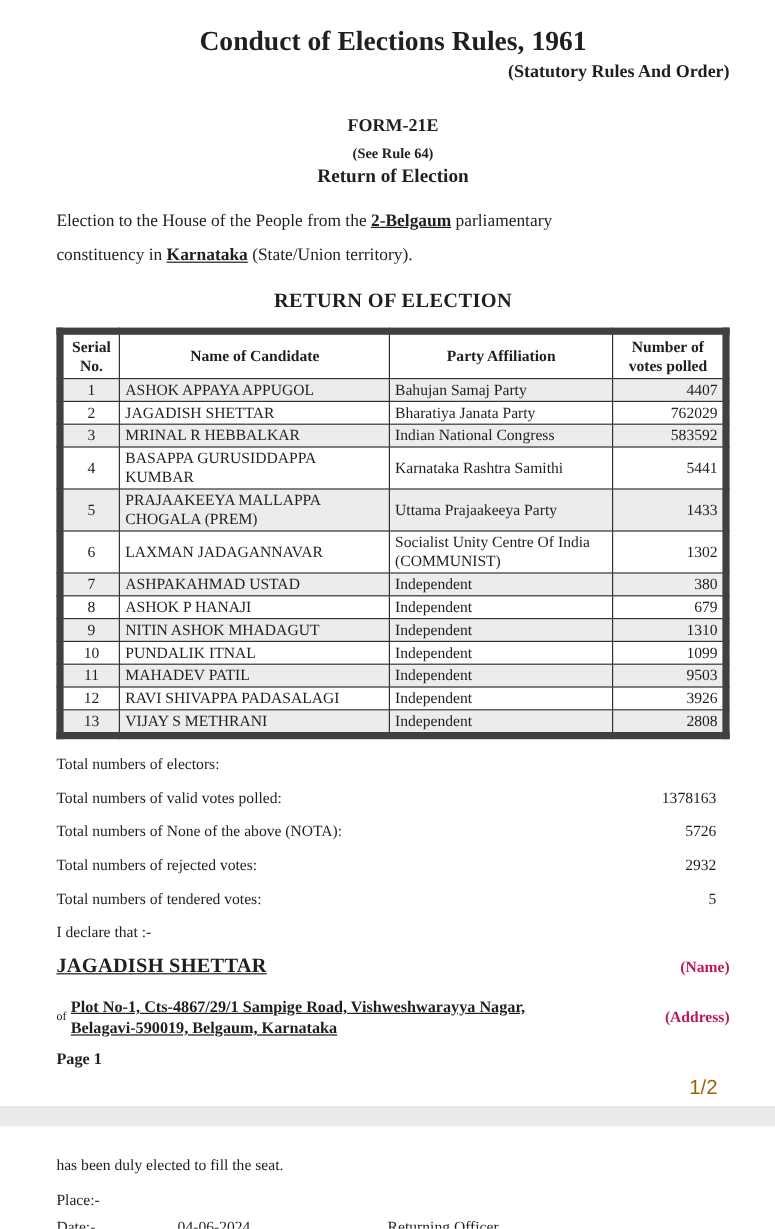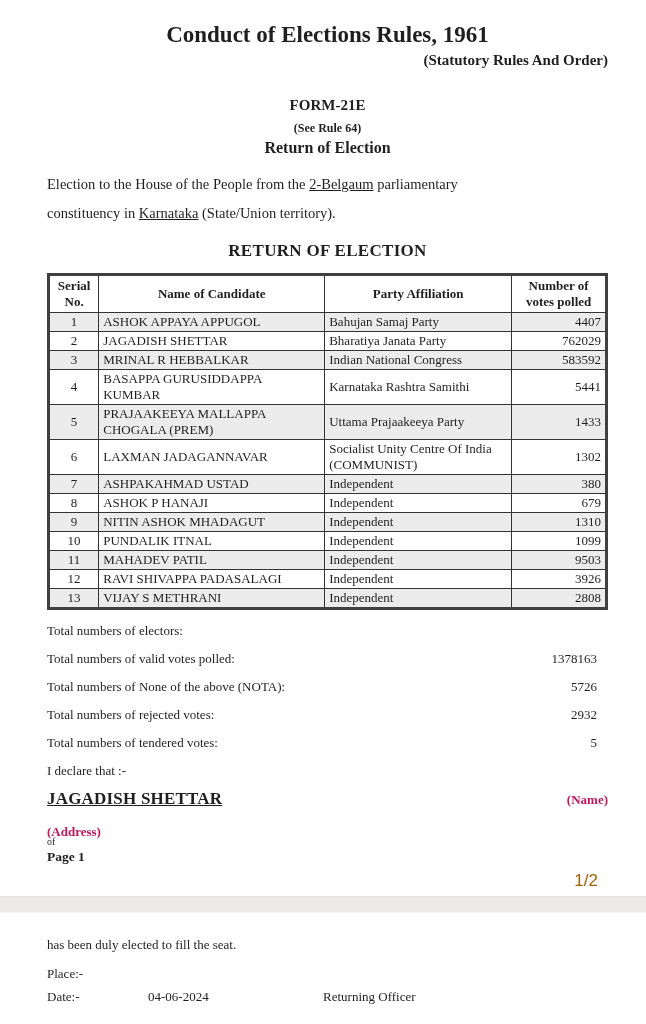--- a/index.html
+++ b/index.html
@@ -17,29 +17,29 @@
   
   .doc-header { text-align: center; }
   .title-main  { margin-top: 21px; font-size: 23px; line-height: 28px; font-weight: bold; }
   .title-sub   { margin-top: 1px;  font-size: 15px; line-height: 21px; font-weight: bold; text-align: right; }
   .form-title  { margin-top: 21px;  font-size: 15px; line-height: 27px; font-weight: bold; }
   .rule-ref    { margin-top: 2px;  font-size: 12px; line-height: 15px; font-weight: bold; }
   .form-sub    { margin-top: 1px;  font-size: 16px; line-height: 21px; font-weight: bold; }
 
   
   .intro { margin-top: 12px; font-size: 14.5px; line-height: 29px; }
-  .bu { font-weight: normal; text-decoration: underline; }
+  .bu { font-weight: bold; text-decoration: underline; }
 
   
   .table-heading { margin-top: 12px; text-align: center; font-size: 17px; line-height: 22px; font-weight: bold; letter-spacing: 0.3px; }
   table.results {
     margin-top: 11px;
     width: 100%;
     border-collapse: collapse;
-    border: 3px solid #404040;
+    border: 6px solid #404040;
     font-size: 13px;
   }
   table.results th, table.results td {
     border: 1px solid #333;
     padding: 1px 4px;
     line-height: 16px;
     vertical-align: middle;
   }
   table.results th { font-weight: bold; text-align: center; line-height: 16px; padding: 2px 3px; }
   .col-serial { width: 9%; }
@@ -233,20 +233,24 @@
 
   <div class="declare-line">I declare that :-</div>
 
   <div class="name-row">
     <span class="declared-name">JAGADISH SHETTAR</span>
     <span class="paren-label">(Name)</span>
   </div>
 
   <div class="address-row">
     <span class="of-prefix">of</span>
+    <span class="address-block">
+      <span>Plot No-1, Cts-4867/29/1 Sampige Road, Vishweshwarayya Nagar,</span><br>
+      <span>Belagavi-590019, Belgaum, Karnataka</span>
+    </span>
     <span class="paren-label">(Address)</span>
   </div>
 
   <div class="page-label">Page 1</div>
 
   <div class="page-indicator">1/2</div>
 </div>
 
 <div class="page-break-band"></div>
 

